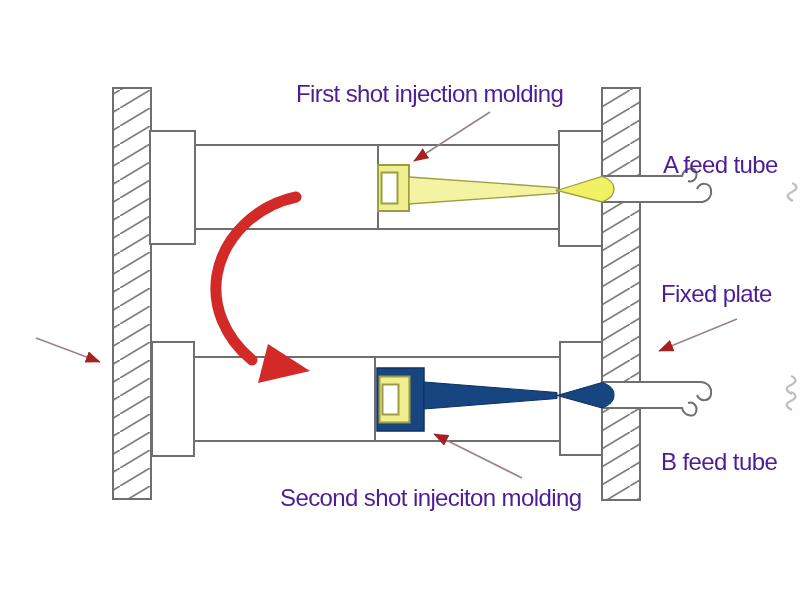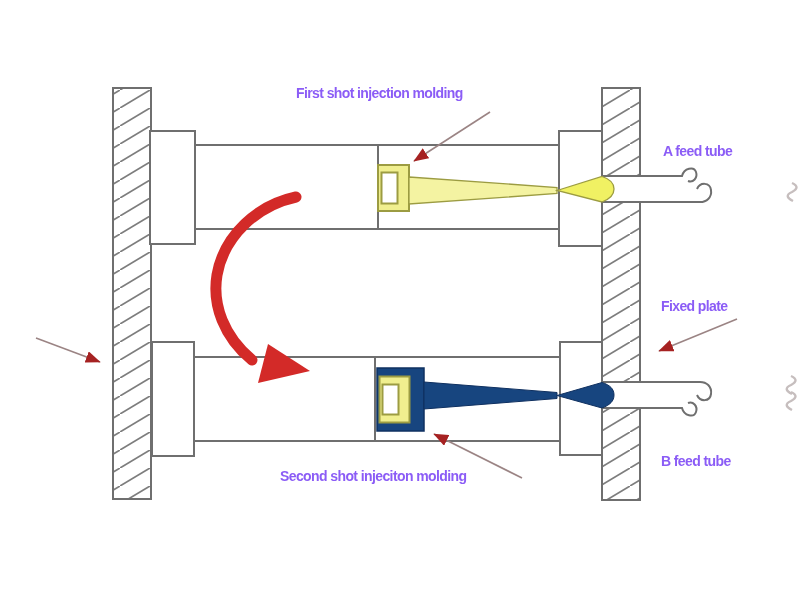--- a/index.html
+++ b/index.html
@@ -9,21 +9,21 @@
   }
   #diagram-svg{position:absolute;left:0;top:0;}
   .blk{fill:#ffffff;stroke:#6f6f6f;stroke-width:2;}
   .ln{fill:none;stroke:#6f6f6f;stroke-width:2;}
   .wfill{fill:#ffffff;stroke:none;}
   .olv{stroke:#9c9c42;stroke-width:2;}
   .olv-thin{stroke:#9c9c42;stroke-width:1.3;}
   .leader{fill:none;stroke:#9b8484;stroke-width:1.6;}
   .brk{fill:none;stroke:#c6bebe;stroke-width:2.4;}
   .lbl{
-    position:absolute;color:#8b5cf6;font-weight:bold;font-size:14px;
+    position:absolute;color:#4c1d95;font-weight:normal;font-size:24px;
     letter-spacing:-0.6px;line-height:25px;white-space:nowrap;
   }
   .lbl.wrap{white-space:normal;line-height:35px;}
 </style>
 </head>
 <body>
 
 <div id="stage">
 
   <svg id="diagram-svg" width="800" height="600" viewBox="0 0 800 600">
@@ -96,22 +96,22 @@
     </g>
 
     <line x1="490" y1="112" x2="414" y2="161" class="leader" marker-end="url(#lead)"></line>
     <line x1="522" y1="478" x2="434" y2="434" class="leader" marker-end="url(#lead)"></line>
     <line x1="36" y1="338" x2="100" y2="362" class="leader" marker-end="url(#lead)"></line>
     <line x1="737" y1="319" x2="659" y2="351" class="leader" marker-end="url(#lead)"></line>
   </svg>
 
   <div class="lbl" style="left:296px;top:81px;">First shot injection molding</div>
 
-  <div class="lbl" style="left:663px;top:139px;">A feed tube</div>
+  <div class="lbl" style="left:663px;top:152px;">A feed tube</div>
 
 
 
-  <div class="lbl" style="left:661px;top:294px;text-align:center;">Fixed plate</div>
+  <div class="lbl" style="left:661px;top:281px;text-align:center;">Fixed plate</div>
 
   <div class="lbl" style="left:661px;top:421px;margin-top:28px;">B feed tube</div>
 
-  <div class="lbl" style="left:280px;top:464px;">Second shot injeciton molding</div>
+  <div class="lbl" style="left:280px;top:485px;">Second shot injeciton molding</div>
 </div>
 
 </body></html>

